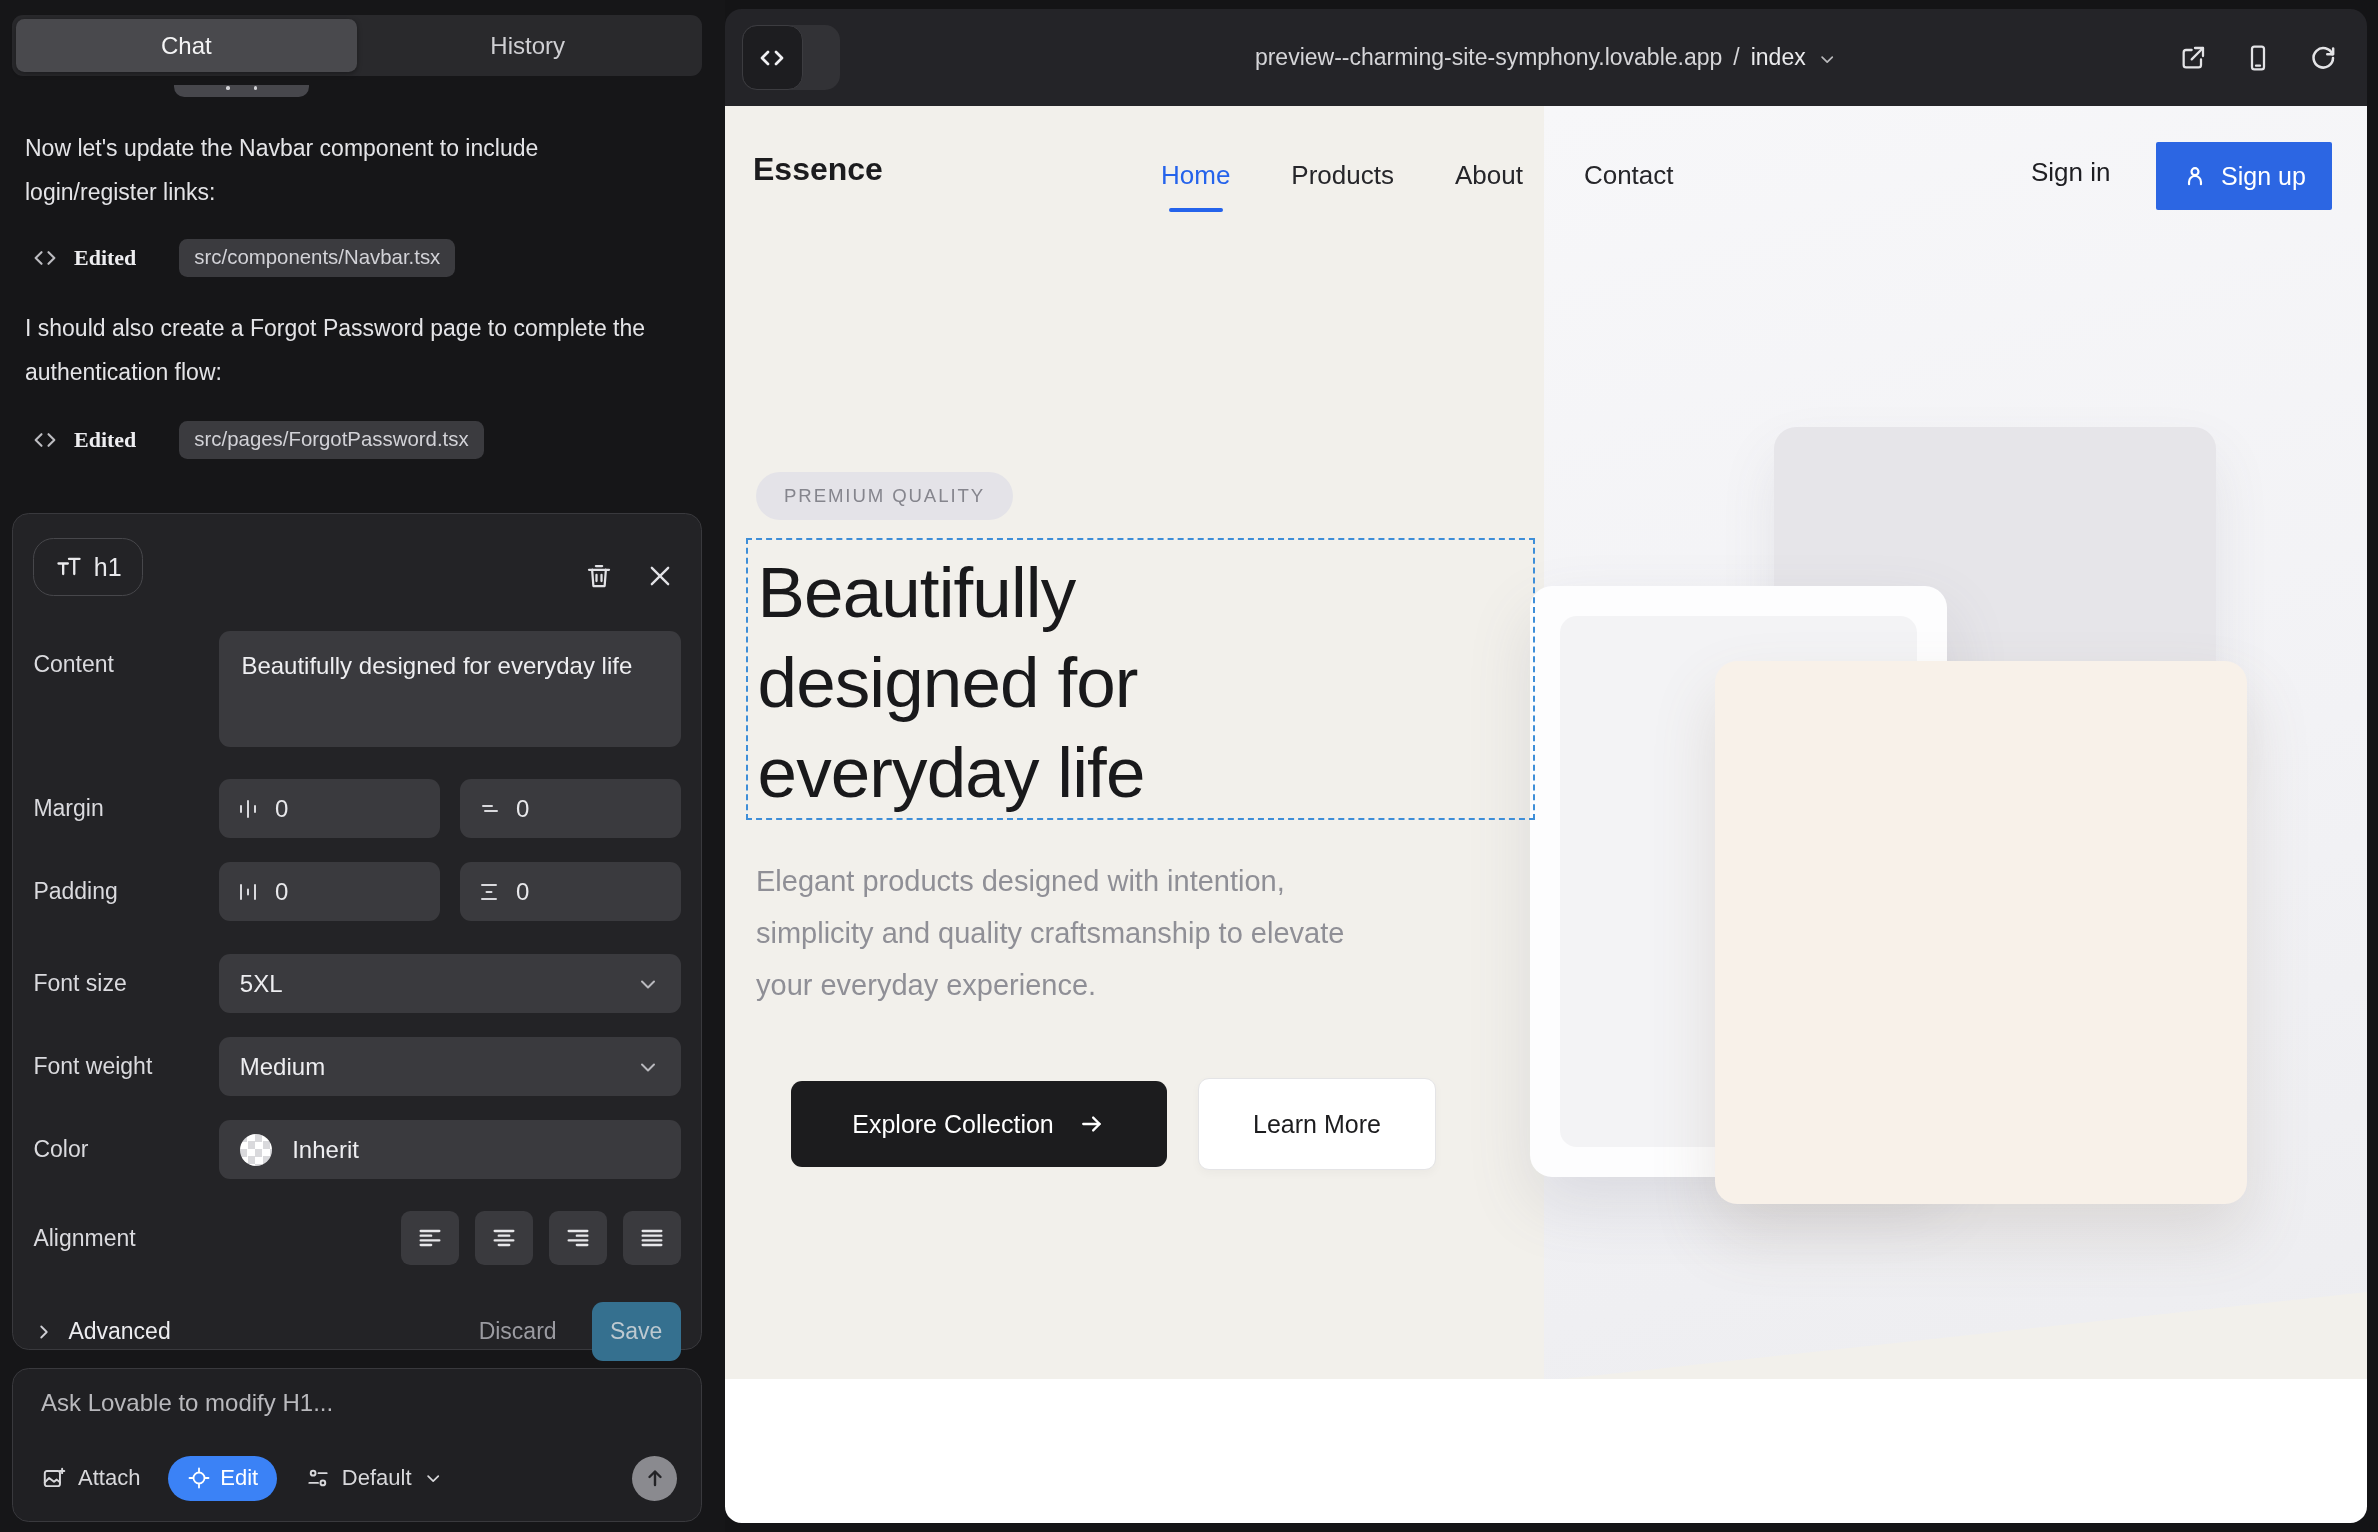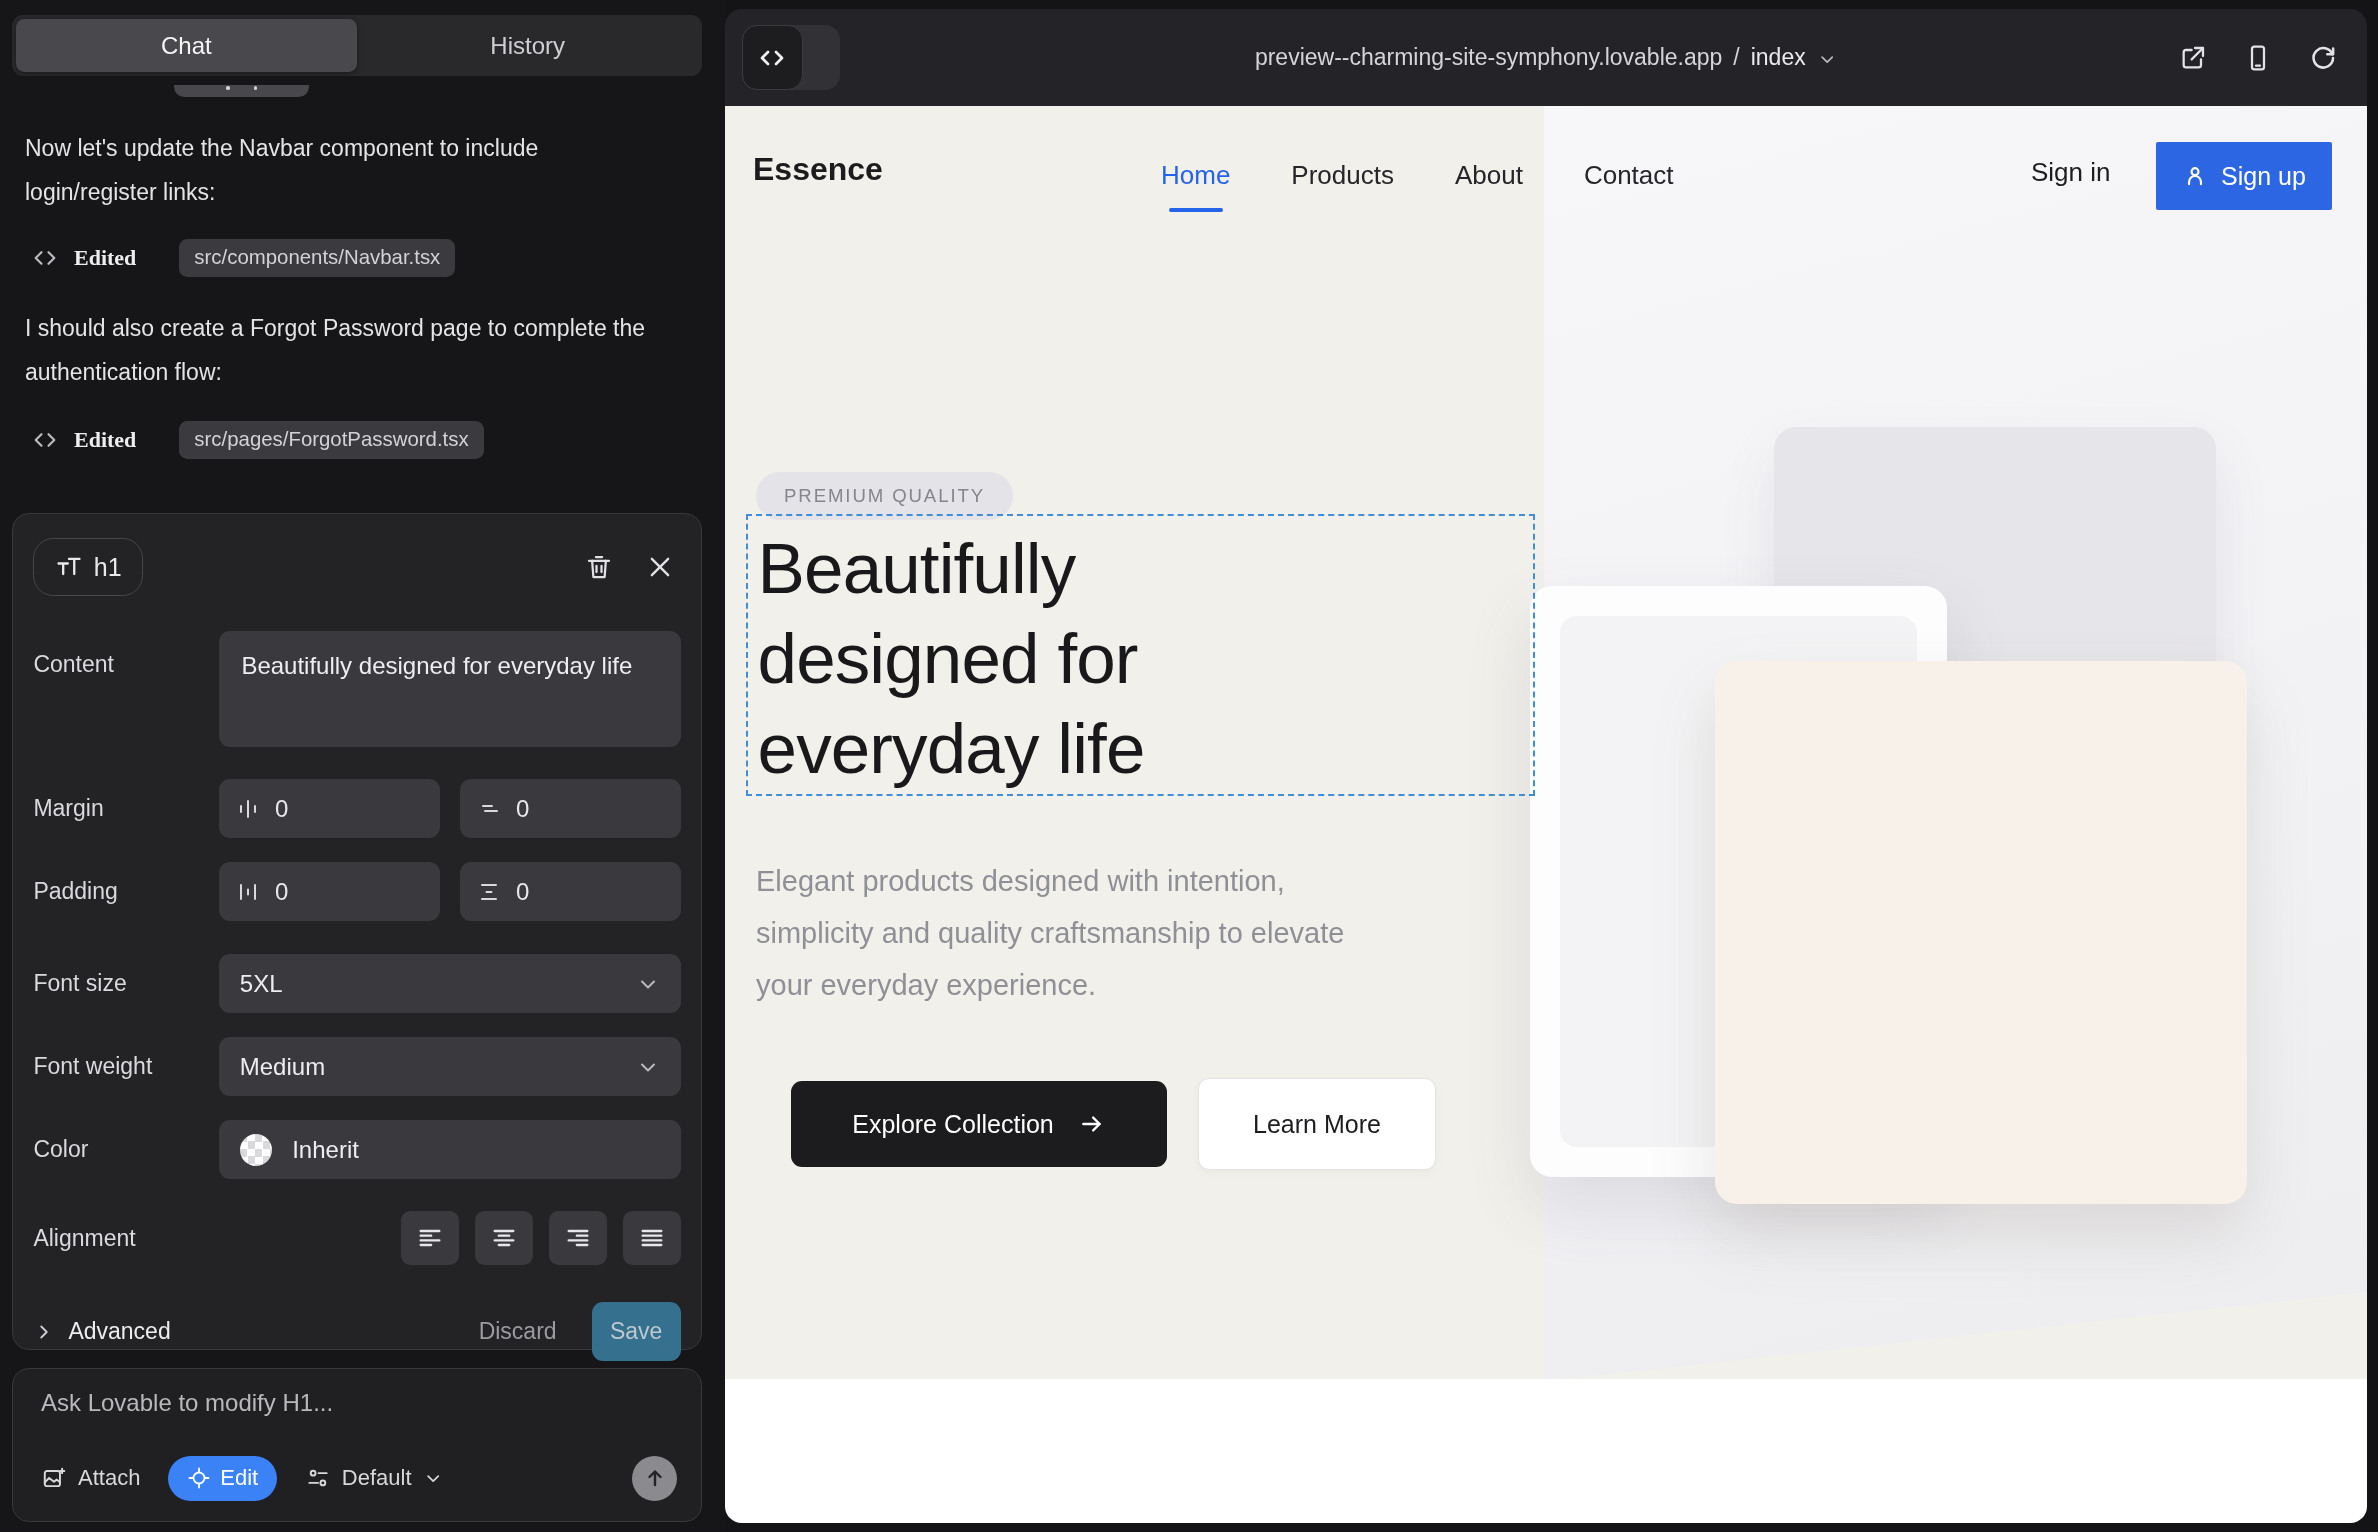--- a/index.html
+++ b/index.html
@@ -22,21 +22,21 @@
 
   .msg { position:absolute; left:25px; width:640px; font-size:23px; line-height:44px; color:#e4e4e7; }
   .edited-row { position:absolute; left:31px; display:flex; align-items:center; gap:15px; }
   .edited-row .code-ic { color:#bcbcc1; display:flex; }
   .edited-label { font-size:22px; font-weight:700; color:#ededf0;font-family:Liberation Serif, serif; }
   .file-chip { background:#3b3b3f; border-radius:8.3px; padding:7.4px 15px; font-size:20.4px; color:#d2d2d7;margin-left:28px; }
 
   
   #editor { position:absolute; left:12px; top:513px; width:690px; height:837px;
     background:#232326; border:1.9px solid #39393d; border-radius:16.7px; padding:24px 20.4px; }
-  .ed-header { display:flex; align-items:center; }
+  .ed-header { display:flex; align-items:flex-end; }
   .tag-pill { display:flex; align-items:center; gap:11px; border:1.9px solid #47474b;
     border-radius:20.4px; height:58px; padding:0 20.4px; color:#e9e9ec; }
   .tag-pill .tag-name { font-size:25px; }
   .ed-header .spacer { flex:1; }
   .hdr-btn { color:#e2e2e6; display:flex; align-items:center; justify-content:center;
     width:41px; height:41px; cursor:pointer; }
   .ed-row { display:flex; align-items:center; margin-top:24px; }
   .ed-label { width:186px; font-size:23px; font-weight:500; color:#dadade; }
   .ed-controls { flex:1; display:flex; gap:20.4px; }
   .content-box { flex:1; background:#3a3a3e; border-radius:11px; padding:16.7px 22px;
@@ -119,21 +119,21 @@
     bottom:-20.4px; width:54px; height:3.7px; border-radius:1.9px; background:#2563eb; }
   .sign-in { position:absolute; left:1306px; top:51px; font-size:26px; color:#1e1e22; cursor:pointer; }
   .signup-btn { position:absolute; left:1431px; top:36px; width:176px; height:68px;
     background:#2c66e3; color:#fff; border-radius:2px; display:flex; align-items:center;
     justify-content:center; gap:13px; font-size:25px; cursor:pointer; }
 
   
   .badge { position:absolute; left:31px; top:366px; height:48px; padding:0 28px;
     background:#e4e3e8; border-radius:927px; display:flex; align-items:center;
     font-size:18.6px; letter-spacing:1.9px; color:#85858d; font-weight:500; }
-  .selection-box { position:absolute; left:21.3px; top:408px; width:789px; height:282px;
+  .selection-box { position:absolute; left:21.3px; top:432px; width:789px; height:282px;
     border:2.8px dashed #3e8ed8; }
   .hero-h1 { position:absolute; left:9.3px; top:7.4px; font-size:71px; line-height:90px;
     font-weight:500; color:#19191b; letter-spacing:-0.9px; }
   .hero-h1 span { display:block; }
   .hero-desc { position:absolute; left:31px; top:749px; width:612px;
     font-size:29px; line-height:52px; color:#8f8f96; }
   .cta-row { position:absolute; left:31px; top:972px; display:flex; align-items:center; gap:31px; }
   .cta-primary { width:376px; height:86px; background:#1c1c1e; color:#fff; border-radius:11px;
     display:flex; align-items:center; justify-content:center; gap:24px; font-size:25px; cursor:pointer;margin-left:35px; }
   .cta-secondary { width:238px; height:92px; background:#fff; border:1.9px solid #e4e4e6;

